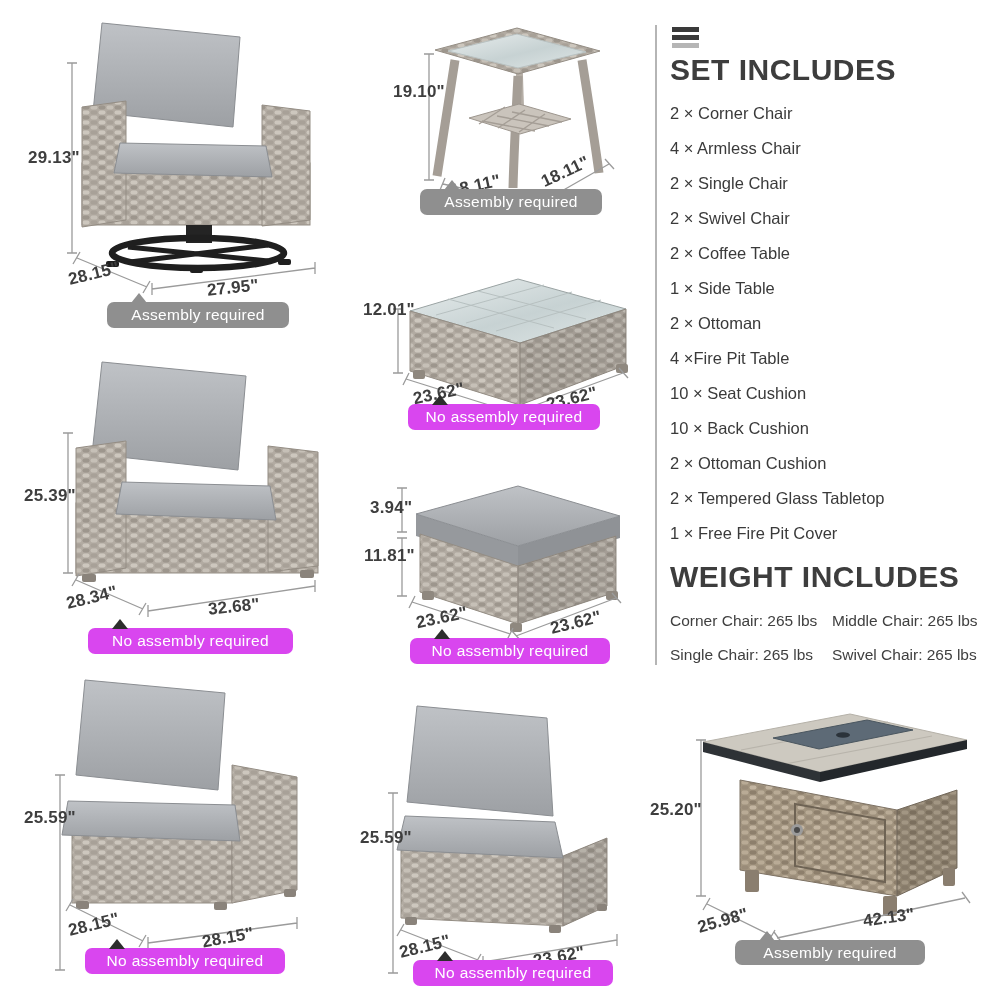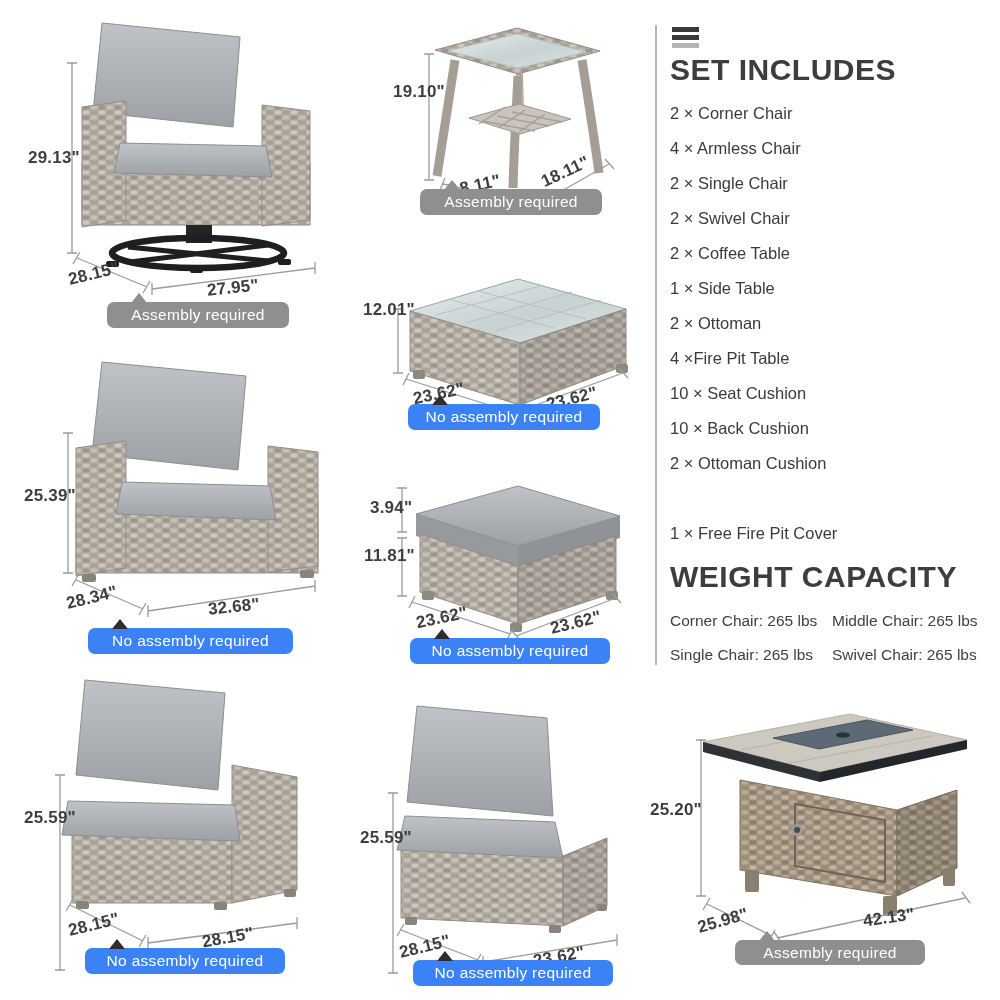--- a/index.html
+++ b/index.html
@@ -5,21 +5,21 @@
   html,body{margin:0;padding:0;background:#fff;}
   .page{position:relative;width:1000px;height:1000px;background:#ffffff;overflow:hidden;
         font-family:"Liberation Sans",sans-serif;color:#3a3a3a;}
   .block{position:absolute;}
   .fig{position:absolute;left:0;top:0;}
   .dims{stroke:#9b9b9b;stroke-width:1.3;fill:none;}
   .dim{position:absolute;font-size:17px;font-weight:700;color:#3e3e3e;white-space:nowrap;letter-spacing:.2px;}
   .badge{position:absolute;display:flex;align-items:center;justify-content:center;
          border-radius:7px;color:#fff;font-size:15.5px;letter-spacing:.3px;}
   .badge-gray{background:#8f8f8f;}
-  .badge-dark{background:#3b82f6;}
+  .badge-dark{background:#d946ef;}
   .pointer{position:absolute;top:-9px;left:24px;width:0;height:0;
            border-left:8px solid transparent;border-right:8px solid transparent;
            border-bottom:10px solid #8f8f8f;}
   .badge-dark .pointer{border-bottom-color:#2d2d2d;}
   .divider{position:absolute;left:655px;top:25px;width:2px;height:640px;background:#b5b5b5;}
   .menu{position:absolute;left:672px;top:27px;}
   .menu .bar{width:27px;height:5px;margin-bottom:3px;}
   .bar-dark{background:#3a3a3a;} .bar-light{background:#b5b5b5;}
   .rp-title{position:absolute;font-size:30px;font-weight:800;color:#3d3d3d;letter-spacing:.5px;white-space:nowrap;}
   .rp-item{position:absolute;font-size:16.5px;color:#3a3a3a;white-space:nowrap;}
@@ -285,23 +285,24 @@
   <div class="rp-item" style="left:670px;top:139px;">4 × Armless Chair</div>
   <div class="rp-item" style="left:670px;top:174px;">2 × Single Chair</div>
   <div class="rp-item" style="left:670px;top:209px;">2 × Swivel Chair</div>
   <div class="rp-item" style="left:670px;top:244px;">2 × Coffee Table</div>
   <div class="rp-item" style="left:670px;top:279px;">1 × Side Table</div>
   <div class="rp-item" style="left:670px;top:314px;">2 × Ottoman</div>
   <div class="rp-item" style="left:670px;top:349px;">4 ×Fire Pit Table</div>
   <div class="rp-item" style="left:670px;top:384px;">10 × Seat Cushion</div>
   <div class="rp-item" style="left:670px;top:419px;">10 × Back Cushion</div>
   <div class="rp-item" style="left:670px;top:454px;">2 × Ottoman Cushion</div>
+  <div class="rp-item" style="left:670px;top:489px;">2 × Tempered Glass Tabletop</div>
   <div class="rp-item" style="left:670px;top:524px;">1 × Free Fire Pit Cover</div>
 
-  <div class="rp-title" style="left:670px;top:560px;">WEIGHT CAPACITY</div>
+  <div class="rp-title" style="left:670px;top:560px;">WEIGHT INCLUDES</div>
 
   <div class="wc-text" style="left:670px;top:612px;">Corner Chair: 265 lbs</div>
   <div class="wc-text" style="left:832px;top:612px;">Middle Chair: 265 lbs</div>
   <div class="wc-text" style="left:670px;top:646px;">Single Chair: 265 lbs</div>
   <div class="wc-text" style="left:832px;top:646px;">Swivel Chair: 265 lbs</div>
 
 
 </div>
 
 </body></html>

